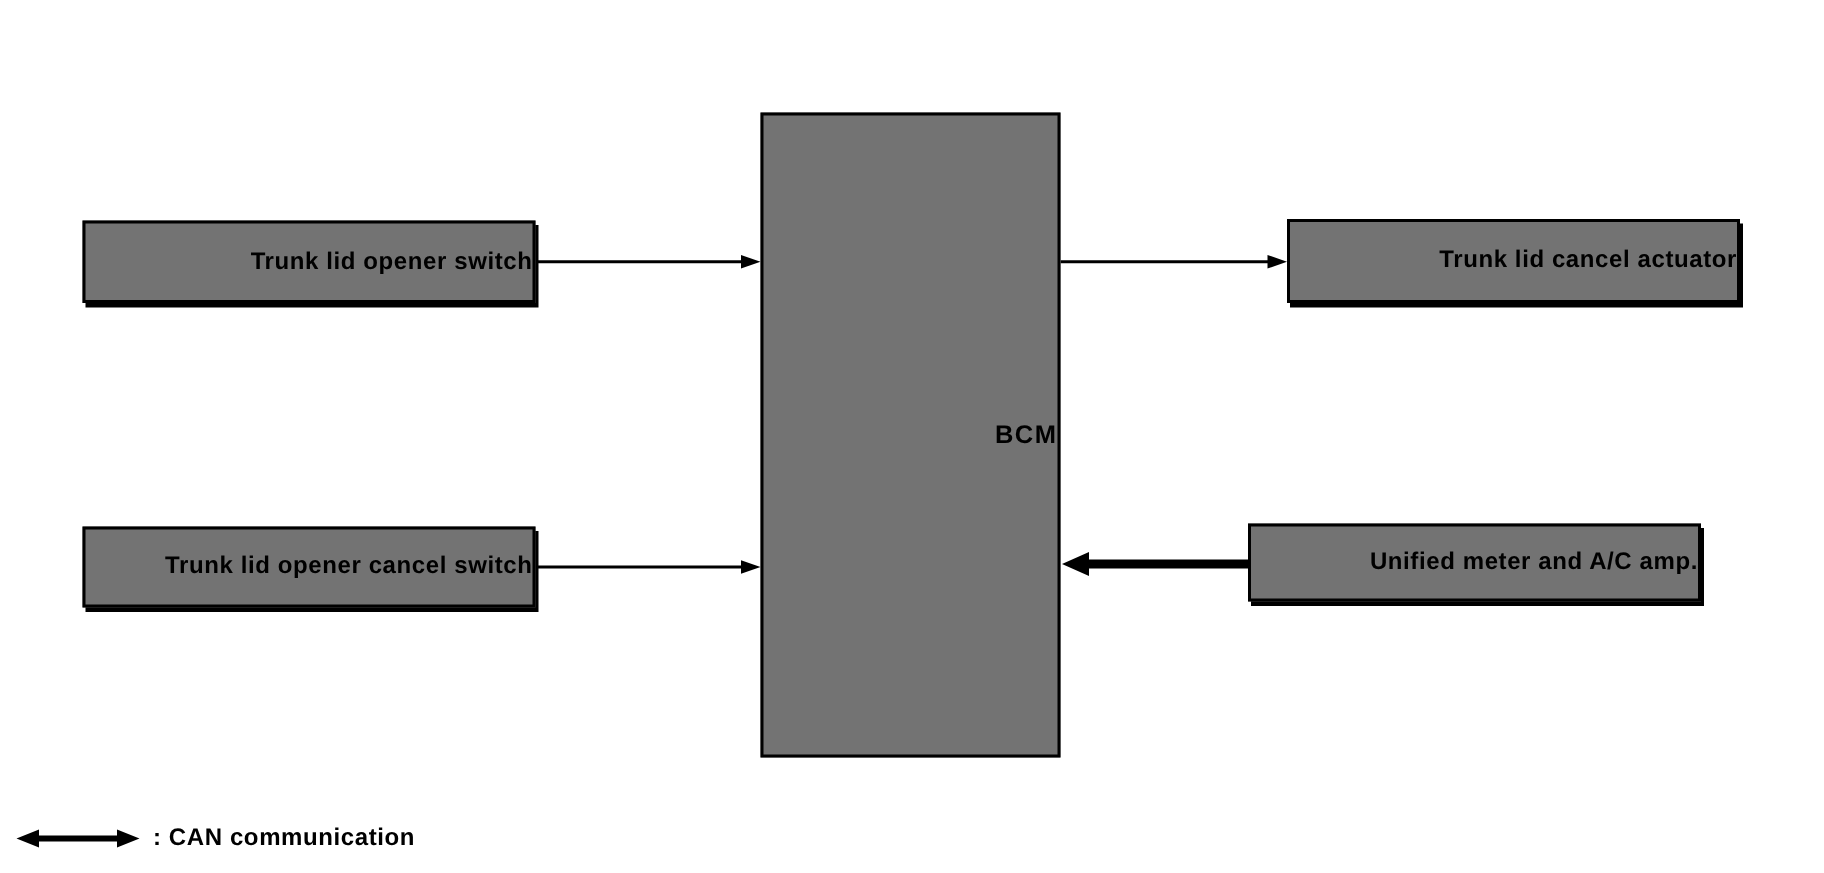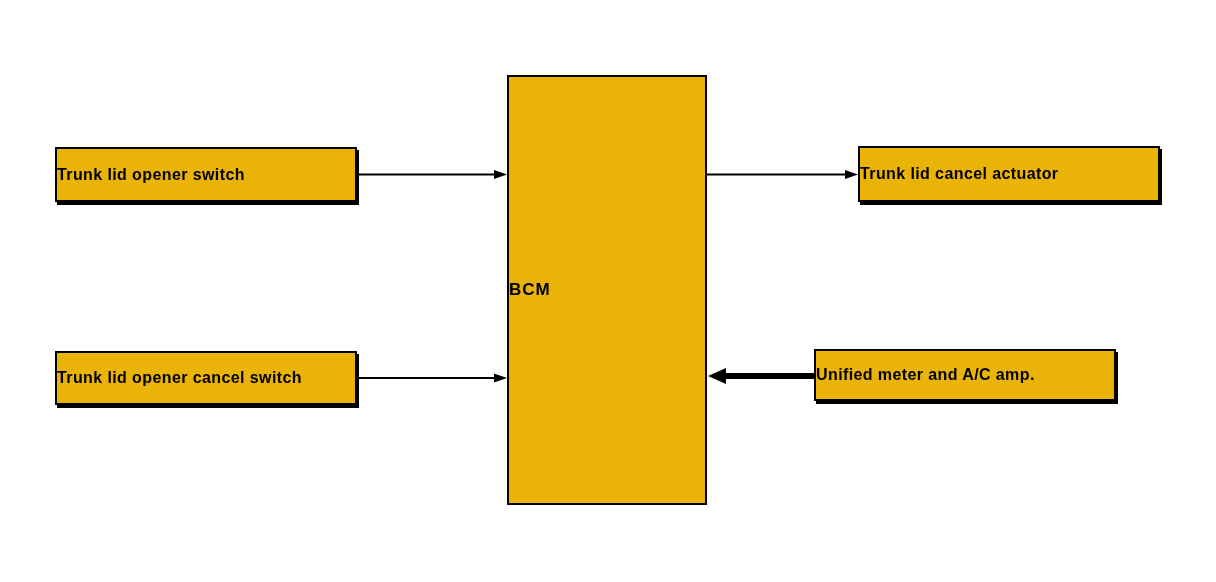--- a/index.html
+++ b/index.html
@@ -19,42 +19,42 @@
     position: absolute;
     left: 0;
     top: 0;
     width: 1216px;
     height: 582px;
     pointer-events: none;
   }
   .node {
     position: absolute;
     box-sizing: border-box;
-    background: #eab308;
+    background: #737373;
     border: 2px solid #000000;
     box-shadow: 2px 3px 0 #000000;
     display: flex;
     align-items: center;
-    justify-content: flex-start;
+    justify-content: flex-end;
     font-size: 16px;
     font-weight: bold;
     letter-spacing: 0.4px;
     color: #000000;
     white-space: nowrap;
   }
   .node-switch         { left: 55px;  top: 147px; width: 302px; height: 55px; }
   .node-cancel-switch  { left: 55px;  top: 351px; width: 302px; height: 54px; }
   .node-bcm {
     left: 507px; top: 75px; width: 200px; height: 430px;
     box-shadow: none;
     font-size: 17px;
     letter-spacing: 1px;
   }
   .node-actuator       { left: 858px; top: 146px; width: 302px; height: 56px; }
-  .node-unified-meter  { left: 814px; top: 349px; width: 302px; height: 52px; }
+  .node-unified-meter  { left: 832px; top: 349px; width: 302px; height: 52px; }
   .legend {
     position: absolute;
     left: 10px;
     top: 546px;
     height: 26px;
     display: flex;
     align-items: center;
     gap: 8px;
   }
   .legend-text {
@@ -109,14 +109,22 @@
   </div>
 
   <div class="node node-actuator">
     <span>Trunk lid cancel actuator</span>
   </div>
 
   <div class="node node-unified-meter">
     <span>Unified meter and A/C amp.</span>
   </div>
 
+  <div class="legend">
+    <svg width="84" height="22" viewBox="0 0 84 22" xmlns="http://www.w3.org/2000/svg">
+      <line class="stroke-line" x1="12" y1="11" x2="72" y2="11" stroke-width="4"></line>
+      <polygon class="fill-black" points="1,11 16,5 16,17"></polygon>
+      <polygon class="fill-black" points="83,11 68,5 68,17"></polygon>
+    </svg>
+    <span class="legend-text">: CAN communication</span>
+  </div>
 
 </div>
 
 </body></html>

